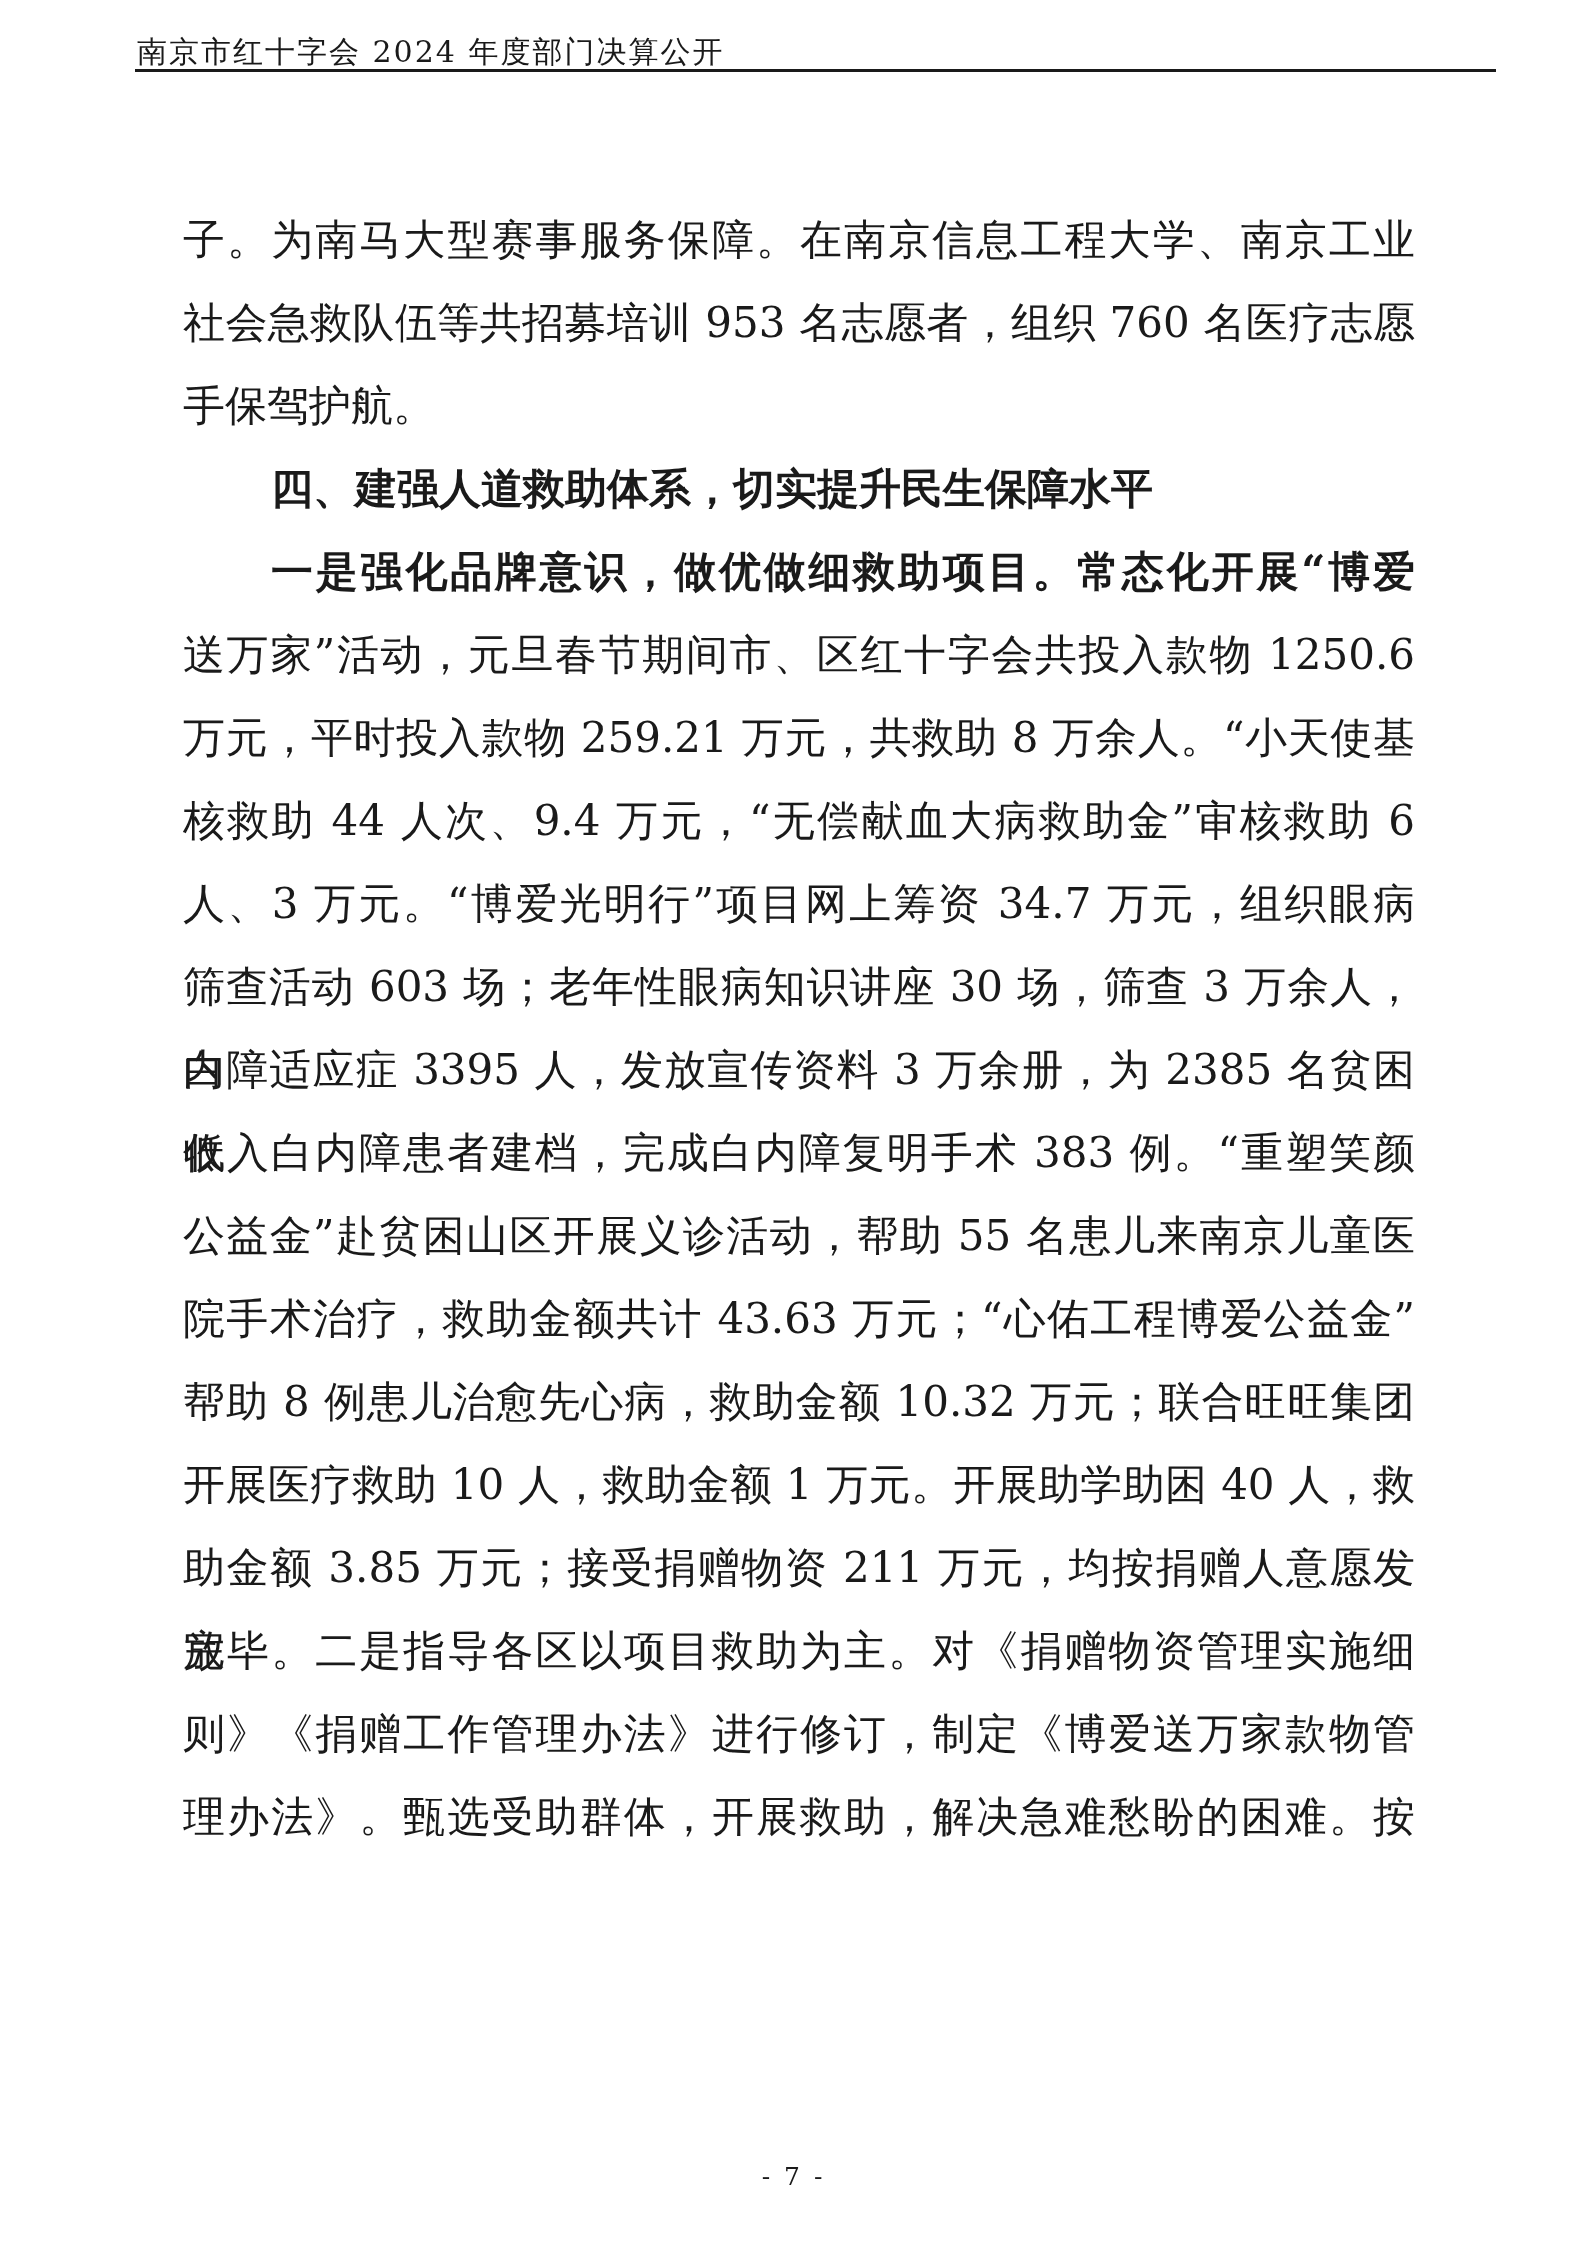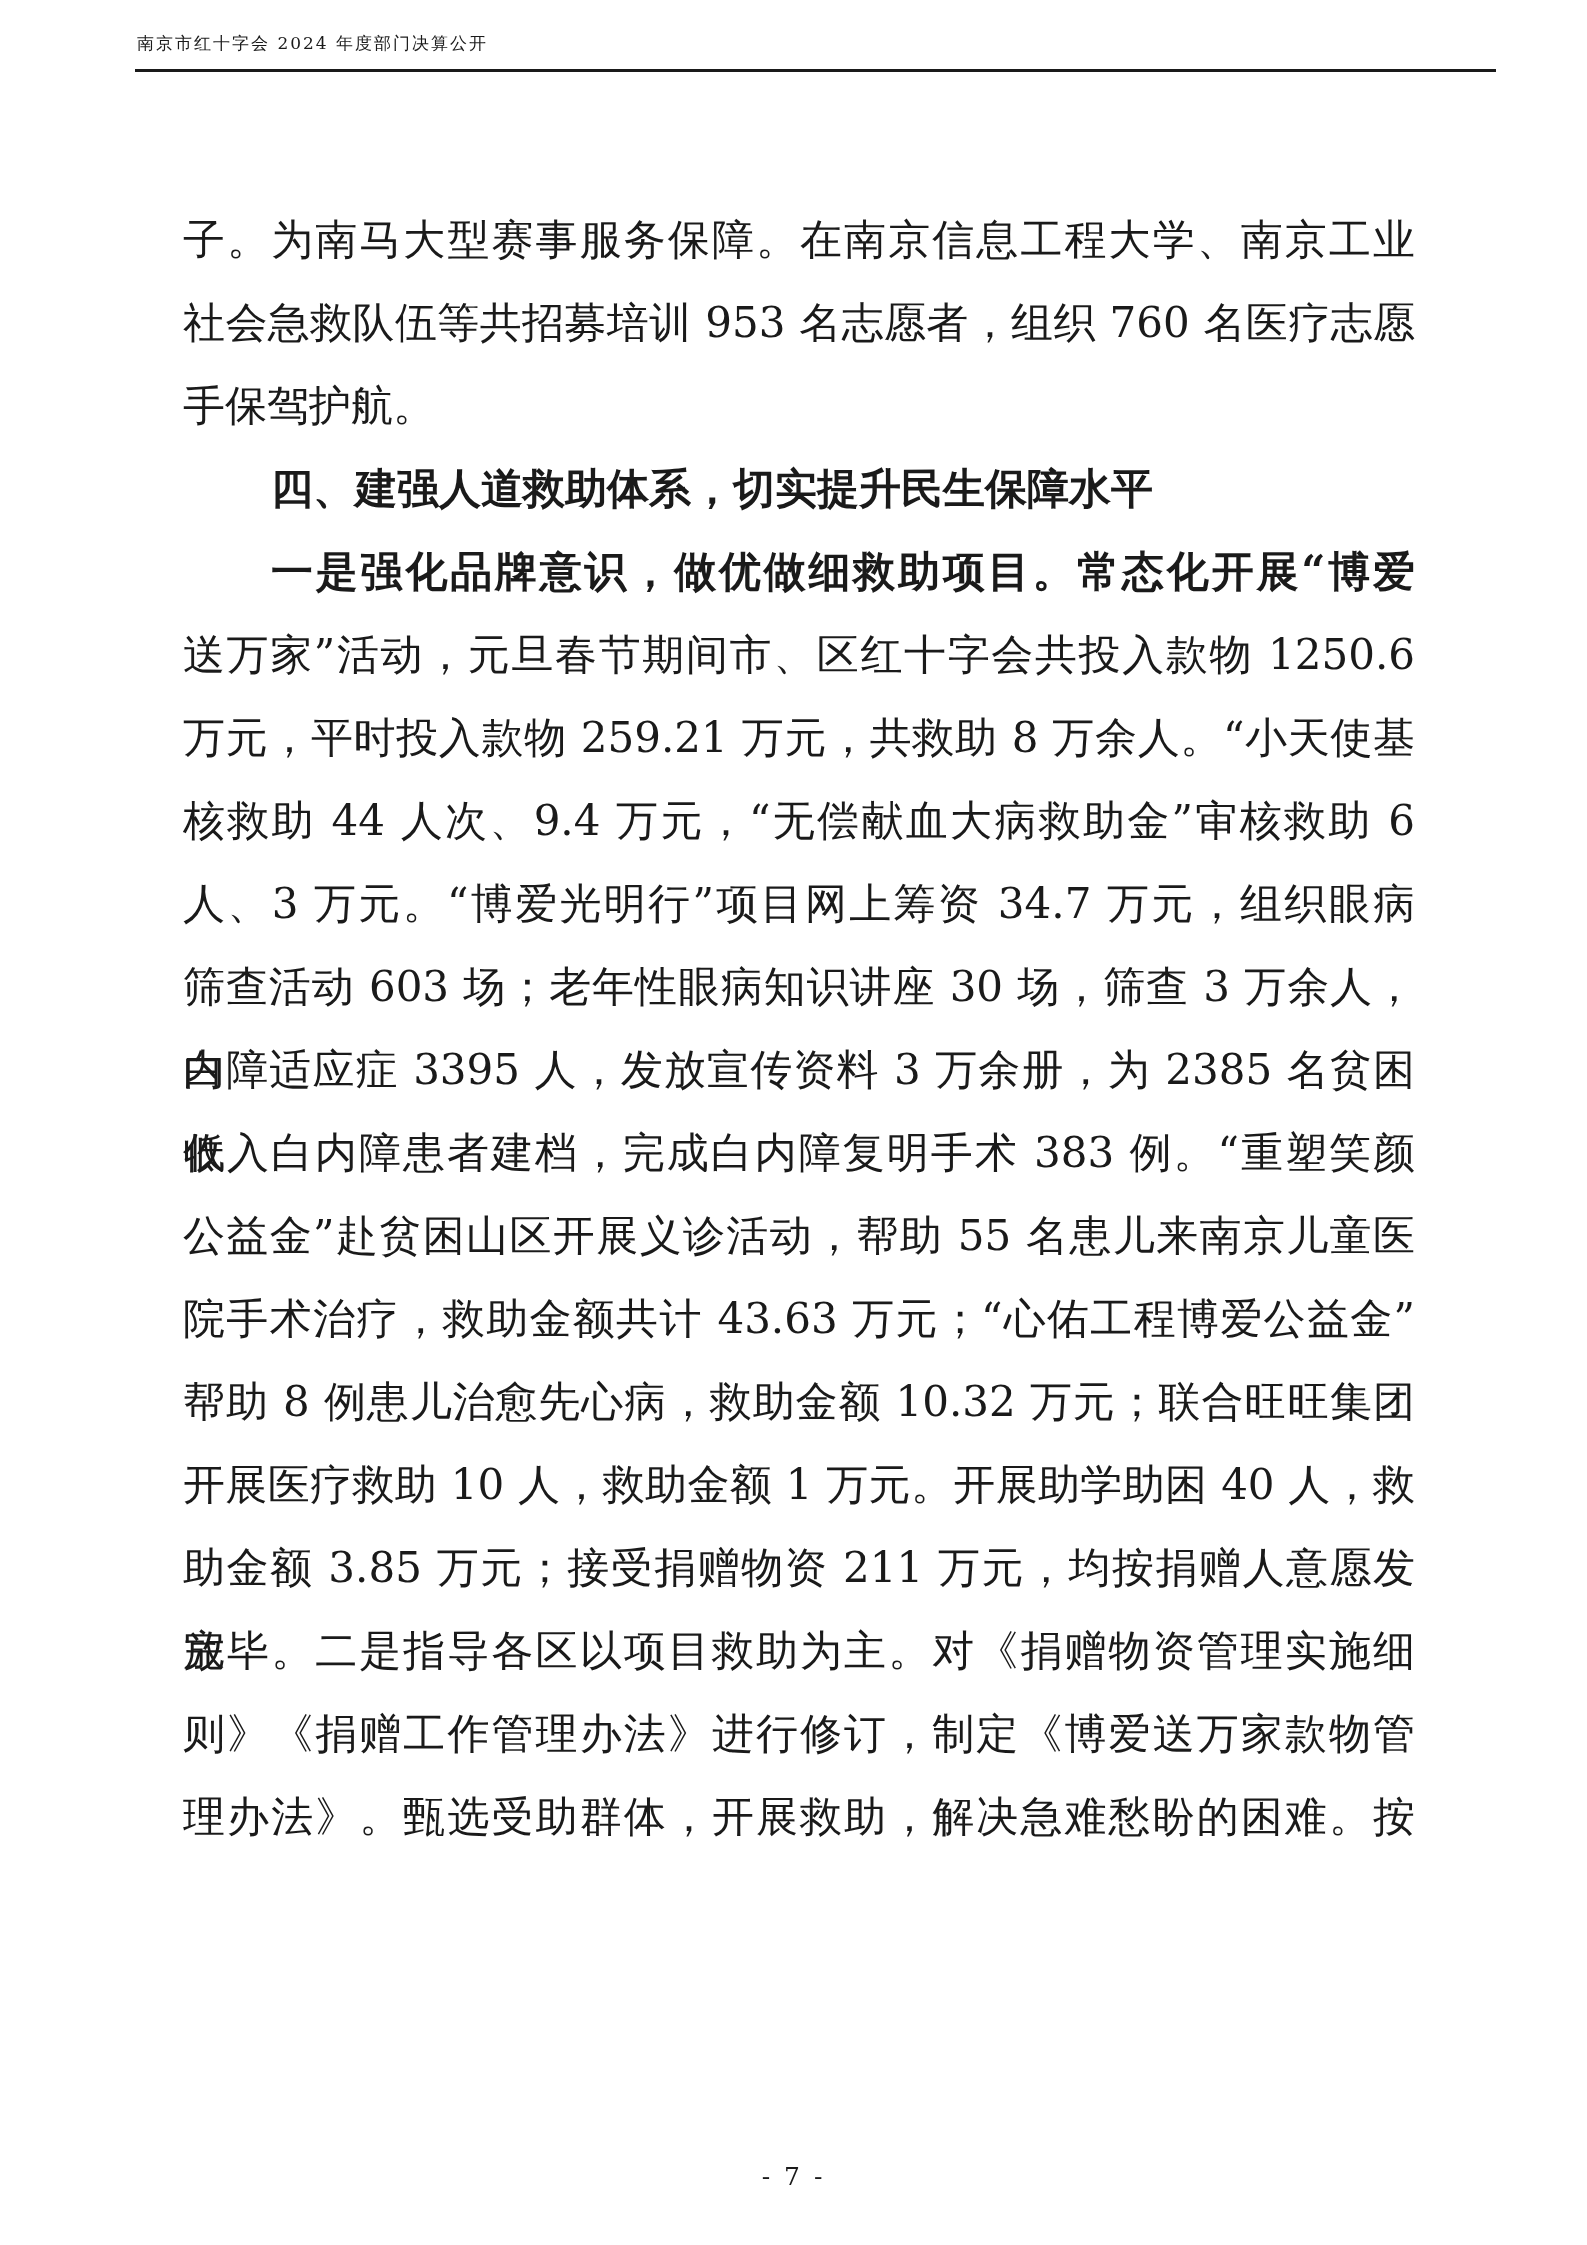--- a/index.html
+++ b/index.html
@@ -6,21 +6,21 @@
   body {
     width: 1587px; height: 2245px;
     background: #ffffff;
     position: relative;
     font-family: "DejaVu Serif", serif;
     color: #1a1a1a;
   }
   .page-header-title {
     position: absolute;
     left: 137px; top: 32px;
-    font-size: 17px;
+    font-size: 30px;
     letter-spacing: 2px;
     white-space: nowrap;
   }
   .header-rule {
     position: absolute;
     left: 135px; top: 69px;
     width: 1361px; height: 3px;
     background: #1a1a1a;
   }
   .body-text {

